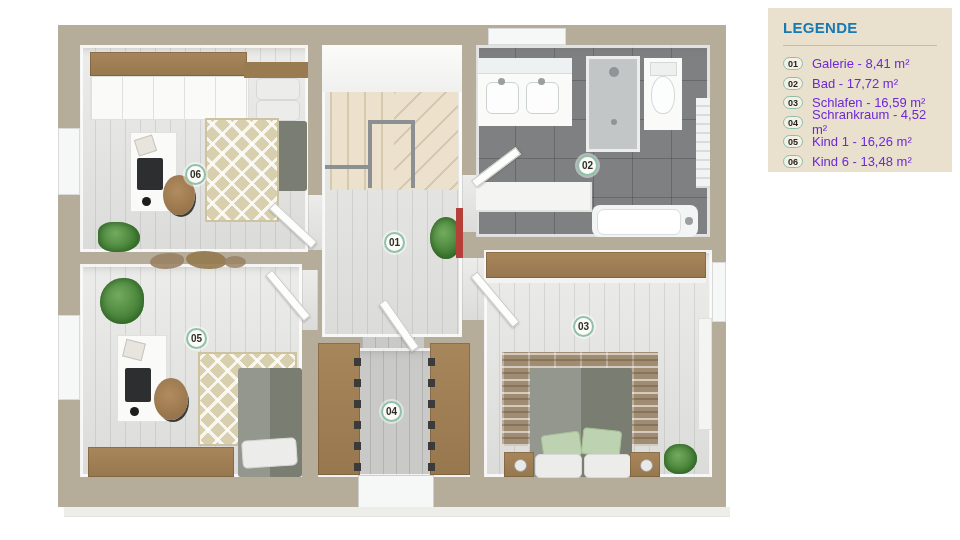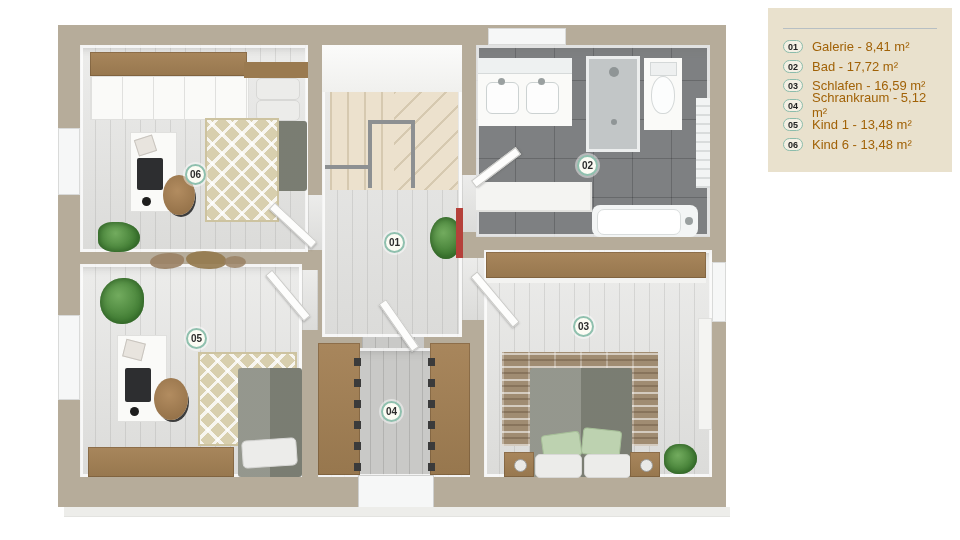--- a/index.html
+++ b/index.html
@@ -80,21 +80,21 @@
     margin:0;font-size:15px;font-weight:bold;color:#177ab5;letter-spacing:.3px;
   }
   #legend .divider{border-top:1px solid #b7bfc3;margin:9px 2px 8px 0;}
   #legend ul{list-style:none;margin:0;padding:0;}
   #legend li{display:flex;align-items:center;gap:9px;height:19.5px;}
   .lbadge{
     display:inline-block;min-width:20px;height:13px;border-radius:8px;
     background:#f4f0e4;border:1px solid #8cbcab;box-sizing:border-box;
     font-size:9px;font-weight:bold;line-height:12px;text-align:center;color:#222;
   }
-  .ltext{font-size:13px;color:#a16207;}
+  .ltext{font-size:13px;color:#6d28d9;}
 </style>
 </head>
 <body>
 
 <div id="bld">
 
   <div class="floor wood" style="left:22px;top:20px;width:228px;height:207px;"></div>
   <div class="floor wood" style="left:264px;top:20px;width:140px;height:292px;"></div>
   <div class="floor tile" style="left:418px;top:20px;width:234px;height:192px;"></div>
   <div class="floor wood" style="left:426px;top:225px;width:228px;height:227px;"></div>
@@ -204,40 +204,41 @@
   <div class="rbadge" style="left:326px;top:207px;">01</div>
   <div class="rbadge" style="left:519px;top:130px;">02</div>
   <div class="rbadge" style="left:515px;top:291px;">03</div>
   <div class="rbadge" style="left:323px;top:376px;">04</div>
   <div class="rbadge" style="left:128px;top:303px;">05</div>
   <div class="rbadge" style="left:127px;top:139px;">06</div>
 </div>
 <div id="bld-edge"></div>
 
 <aside id="legend">
+  <h2>LEGENDE</h2>
   <div class="divider"></div>
   <ul>
     <li>
       <span class="lbadge">01</span>
       <span class="ltext">Galerie - 8,41 m²</span>
     </li>
     <li>
       <span class="lbadge">02</span>
       <span class="ltext">Bad - 17,72 m²</span>
     </li>
     <li>
       <span class="lbadge">03</span>
       <span class="ltext">Schlafen - 16,59 m²</span>
     </li>
     <li>
       <span class="lbadge">04</span>
-      <span class="ltext">Schrankraum - 5,12 m²</span>
+      <span class="ltext">Schrankraum - 4,52 m²</span>
     </li>
     <li>
       <span class="lbadge">05</span>
-      <span class="ltext">Kind 1 - 13,48 m²</span>
+      <span class="ltext">Kind 1 - 16,26 m²</span>
     </li>
     <li>
       <span class="lbadge">06</span>
       <span class="ltext">Kind 6 - 13,48 m²</span>
     </li>
   </ul>
 </aside>
 
 </body></html>

